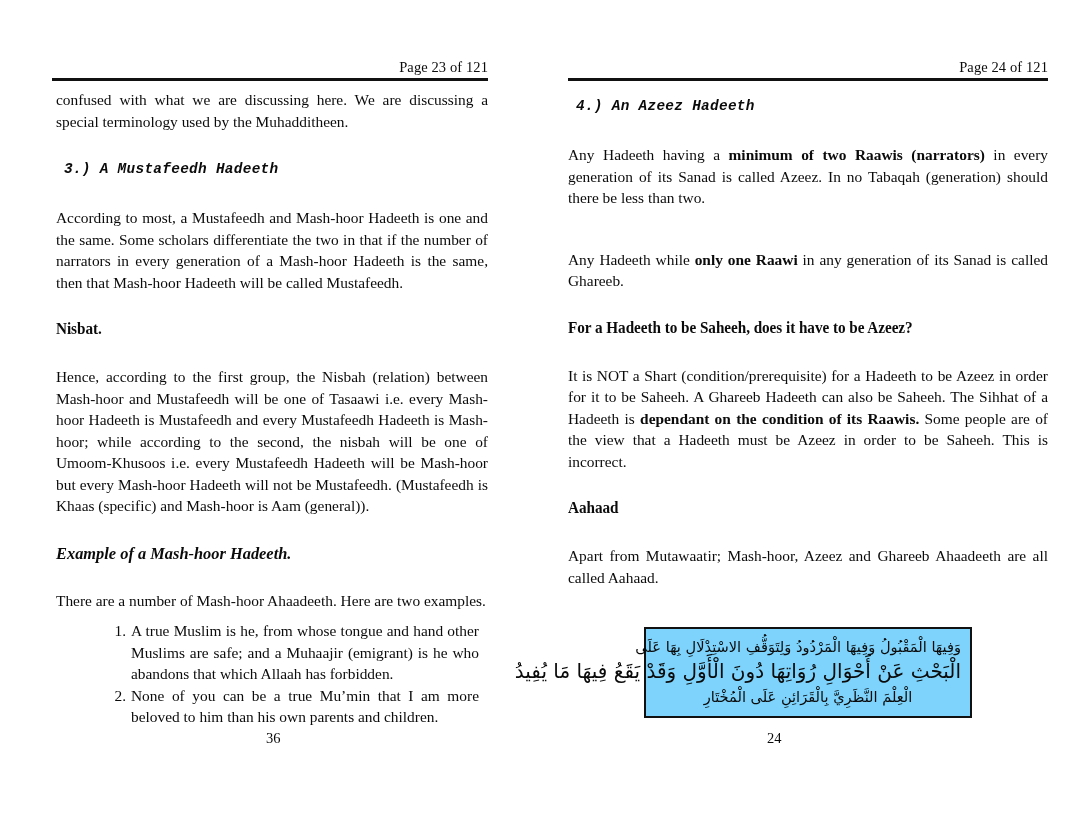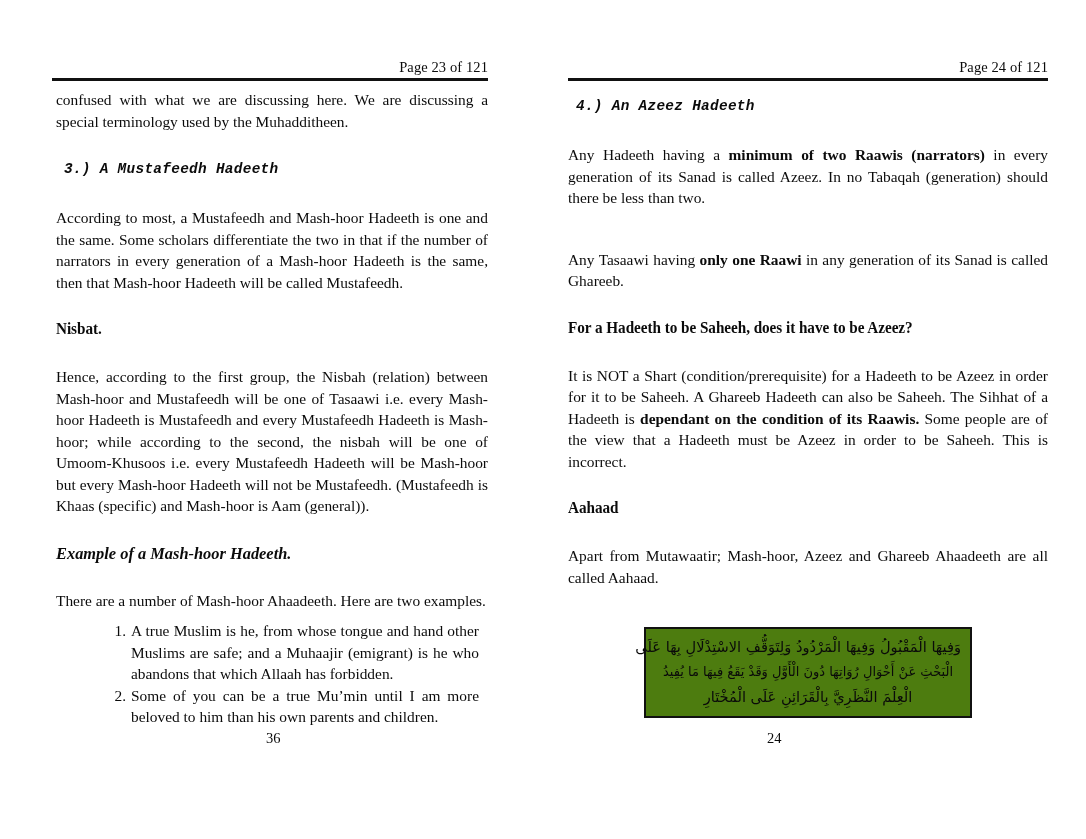--- a/index.html
+++ b/index.html
@@ -143,34 +143,34 @@
   }
   .calligraphy-box {
     box-sizing: border-box;
     width: 328px;
     min-height: 88px;
     border: 2.5px solid #111;
     padding: 5px 9px 7px 9px;
     display: flex;
     flex-direction: column;
     justify-content: center;
-    background: #4d7c0f;
+    background: #7dd3fc;
   }
   .calligraphy-line {
     direction: rtl;
     unicode-bidi: bidi-override;
     font-family: "DejaVu Sans", sans-serif;
     font-size: 15.5px;
     line-height: 25px;
     color: #0a0a0a;
     white-space: nowrap;
     letter-spacing: -0.6px;
   }
   .calligraphy-line.l1 { text-align: right; font-size: 14.6px; }
-  .calligraphy-line.l2 { text-align: center; font-size: 13px; }
+  .calligraphy-line.l2 { text-align: left; font-size: 20px; }
   .calligraphy-line.l3 { text-align: center; font-size: 14.6px; }
 
   
   .folio {
     position: absolute;
     top: 731px;
     font-size: 14.5px;
     line-height: 1;
   }
   .page-left  .folio { left: 266px; }
@@ -209,21 +209,21 @@
       <div class="gap-lg"></div>
 
       <h3 class="bolditalic-heading">Example of a Mash-hoor Hadeeth.</h3>
 
       <div class="gap-lg"></div>
 
       <p class="body-text">There are a number of Mash-hoor Ahaadeeth. Here are two examples.</p>
 
       <ol class="example-list">
         <li>A true Muslim is he, from whose tongue and hand other Muslims are safe; and a Muhaajir (emigrant) is he who abandons that which Allaah has forbidden.</li>
-        <li>Some of you can be a true Mu’min until I am more beloved to him than his own parents and children.</li>
+        <li>None of you can be a true Mu’min that I am more beloved to him than his own parents and children.</li>
       </ol>
 
     </div>
 
     <div class="folio">36</div>
   </div>
 
   <div class="page page-right">
 
     <div class="running-header">Page 24 of 121</div>
@@ -235,21 +235,21 @@
 
       <div class="gap-md"></div>
 
       <p class="body-text"><span>Any Hadeeth having a </span><strong class="inline-bold">minimum of two Raawis (narrators)</strong><span> in every generation of its Sanad is called Azeez. In no Tabaqah (generation) should there be less than two.</span></p>
 
       <div class="gap-md"></div>
 
 
       <div class="gap-md"></div>
 
-      <p class="body-text"><span>Any Tasaawi having </span><strong class="inline-bold">only one Raawi</strong><span> in any generation of its Sanad is called Ghareeb.</span></p>
+      <p class="body-text"><span>Any Hadeeth while </span><strong class="inline-bold">only one Raawi</strong><span> in any generation of its Sanad is called Ghareeb.</span></p>
 
       <div class="gap-lg"></div>
 
       <h3 class="bold-heading">For a Hadeeth to be Saheeh, does it have to be Azeez?</h3>
 
       <div class="gap-lg"></div>
 
       <p class="body-text"><span>It is NOT a Shart (condition/prerequisite) for a Hadeeth to be Azeez in order for it to be Saheeh. A Ghareeb Hadeeth can also be Saheeh. The Sihhat of a Hadeeth is </span><strong class="inline-bold">dependant on the condition of its Raawis.</strong><span> Some people are of the view that a Hadeeth must be Azeez in order to be Saheeh. This is incorrect.</span></p>
 
       <div class="gap-lg"></div>

